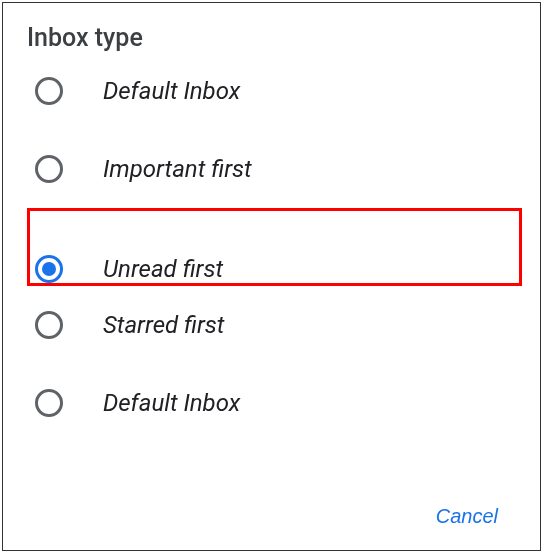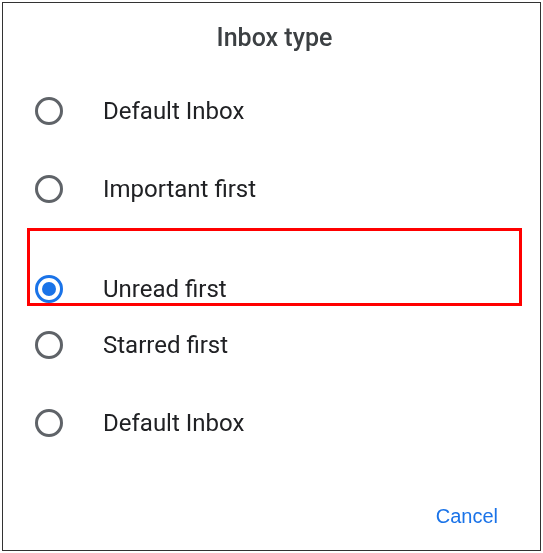--- a/index.html
+++ b/index.html
@@ -18,22 +18,20 @@
       width: 539px;
       height: 549px;
       margin: 2px;
       padding: 20px 18px 14px 24px;
       position: relative;
     }
     .title {
       font-size: 25px;
       color: #3c4043;
       font-weight: 500;
-      margin-bottom: 20px;
-      text-align: center;
     }
     .options {
       display: flex;
       flex-direction: column;
     }
     .option {
       display: flex;
       align-items: center;
       height: 78px;
       padding-left: 8px;
@@ -63,34 +61,36 @@
       height: 14px;
       background: #1a73e8;
       border-radius: 50%;
       top: 50%;
       left: 50%;
       transform: translate(-50%, -50%);
     }
     .option-label {
       font-size: 24px;
       color: #202124;
+      font-style: italic;
     }
     .actions {
       position: absolute;
       bottom: 14px;
       right: 30px;
     }
     .cancel {
       font-size: 20px;
       color: #1a73e8;
       font-weight: 500;
       background: none;
       border: none;
       cursor: pointer;
       padding: 8px 12px;
+      font-style: italic;
     }
   </style>
 </head>
 <body>
 
 <div class="dialog">
   <div class="title">Inbox type</div>
   <div class="options">
     <div class="option">
       <div class="radio"></div>

